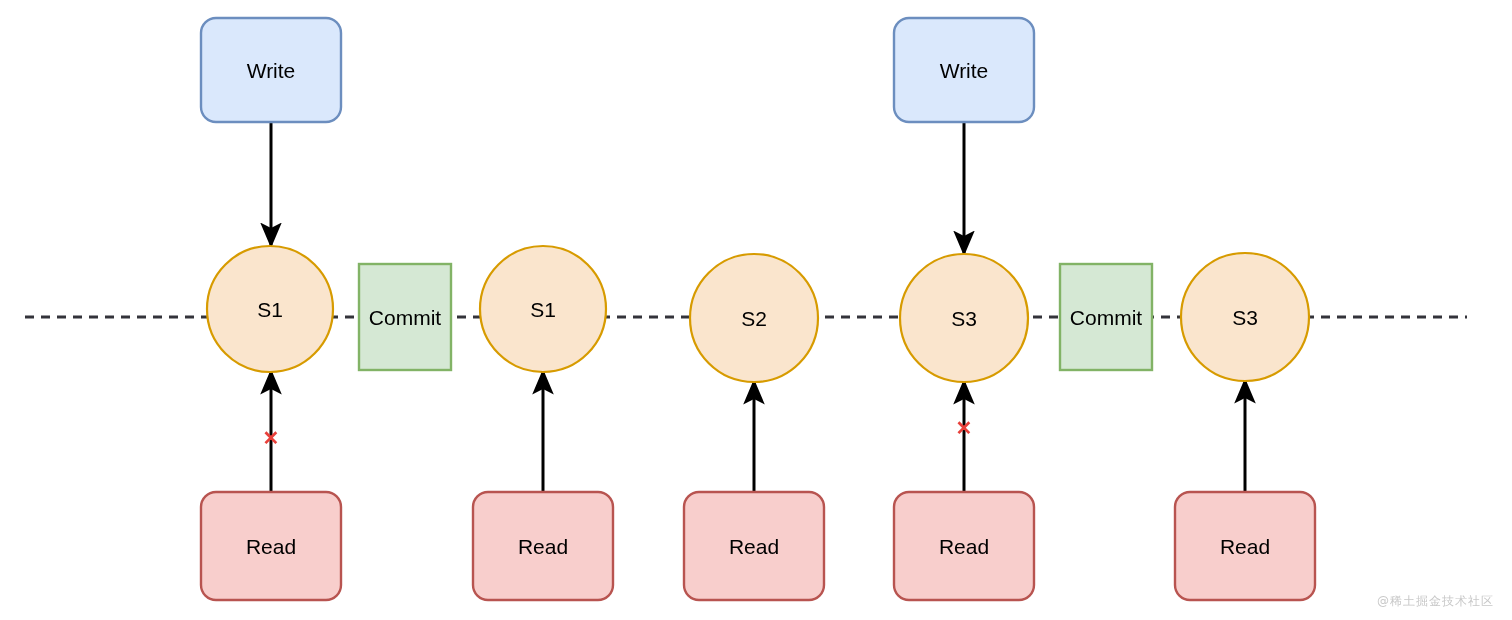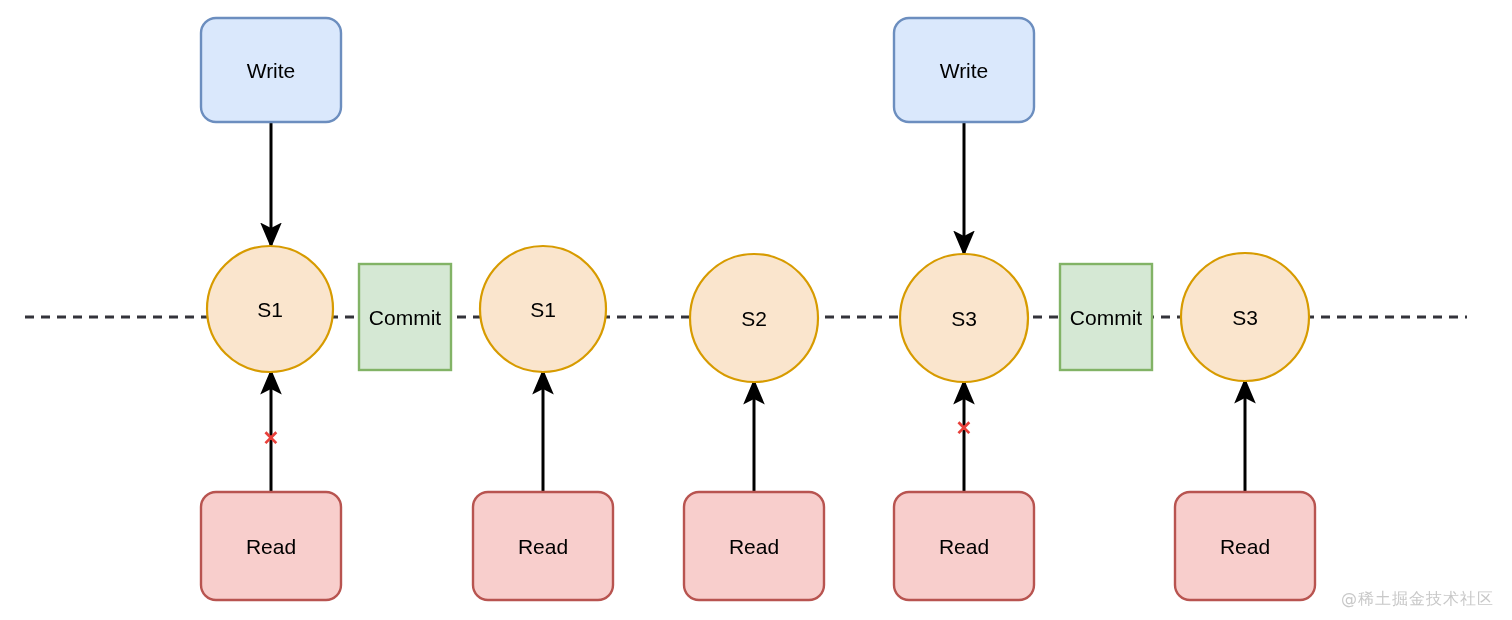--- a/index.html
+++ b/index.html
@@ -36,21 +36,21 @@
     font-size: 20px;
     font-weight: bold;
     text-anchor: middle;
     dominant-baseline: central;
   }
   .watermark {
     position: absolute;
     right: 18px;
     bottom: 10px;
     font-family: "DejaVu Sans", sans-serif;
-    font-size: 16px;
+    font-size: 12px;
     color: #c8c8c8;
     letter-spacing: 1px;
     white-space: nowrap;
     user-select: none;
   }
 </style>
 </head>
 <body>
 
 <div id="canvas">

